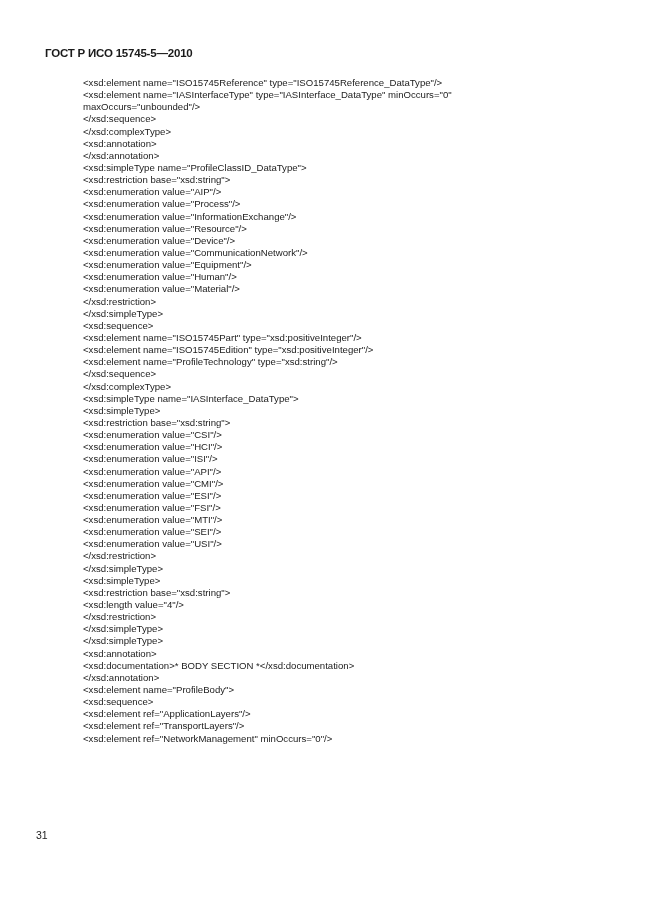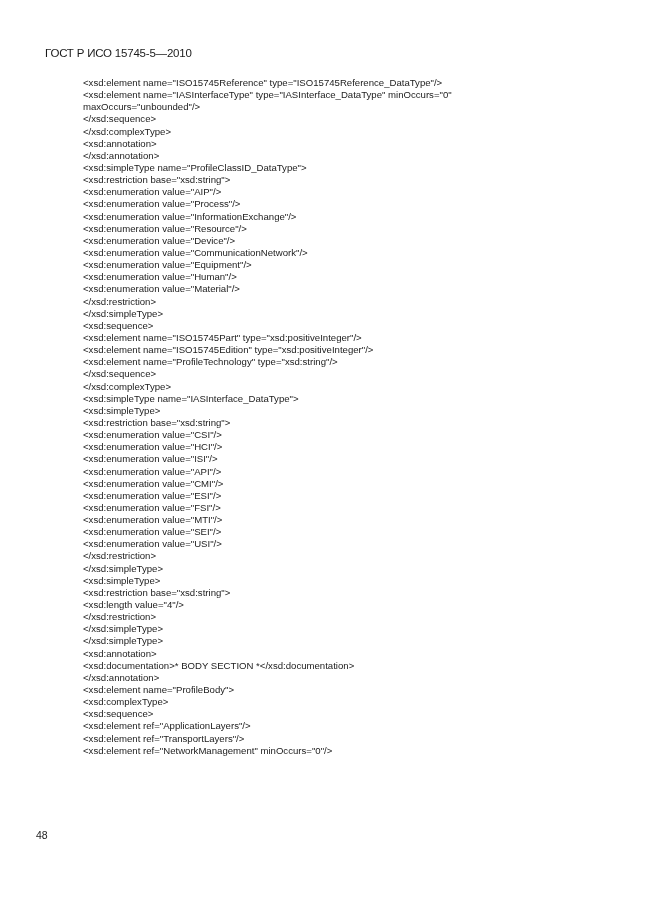--- a/index.html
+++ b/index.html
@@ -1,18 +1,18 @@
 <!DOCTYPE html>
 <html><head>
 <meta charset="utf-8">
 <style>
   html, body { margin: 0; padding: 0; background: #ffffff; }
   body { width: 646px; height: 913px; position: relative; overflow: hidden;
          font-family: "Liberation Sans", sans-serif; color: #1a1a1a; }
-  .header { position: absolute; left: 45px; top: 47px; font-size: 11.5px; font-weight: normal;
+  .header { position: absolute; left: 45px; top: 47px; font-size: 11.5px; font-weight: bold;
             letter-spacing: -0.2px; }
   .code { position: absolute; left: 83px; top: 77px; width: 520px; }
   .line { font-size: 9.6px; line-height: 12.15px; height: 12.15px; white-space: nowrap; color: #222; }
   .page-num { position: absolute; left: 36px; top: 829px; font-size: 10.5px; color: #222; }
 </style>
 </head>
 <body>
 
 <div class="header">ГОСТ Р ИСО 15745-5—2010</div>
 
@@ -61,20 +61,19 @@
     <div class="line">&lt;xsd:simpleType&gt;</div>
     <div class="line">&lt;xsd:restriction  base="xsd:string"&gt;</div>
     <div class="line">&lt;xsd:length value="4"/&gt;</div>
     <div class="line">&lt;/xsd:restriction&gt;</div>
     <div class="line">&lt;/xsd:simpleType&gt;</div>
     <div class="line">&lt;/xsd:simpleType&gt;</div>
     <div class="line">&lt;xsd:annotation&gt;</div>
     <div class="line">&lt;xsd:documentation&gt;*  BODY  SECTION  *&lt;/xsd:documentation&gt;</div>
     <div class="line">&lt;/xsd:annotation&gt;</div>
     <div class="line">&lt;xsd:element  name="ProfileBody"&gt;</div>
-    <div class="line">&lt;xsd:complexType&gt;</div>
     <div class="line">&lt;xsd:sequence&gt;</div>
     <div class="line">&lt;xsd:element  ref="ApplicationLayers"/&gt;</div>
     <div class="line">&lt;xsd:element  ref="TransportLayers"/&gt;</div>
     <div class="line">&lt;xsd:element  ref="NetworkManagement"  minOccurs="0"/&gt;</div>
   </div>
 
-<div class="page-num">48</div>
+<div class="page-num">31</div>
 
 </body></html>

